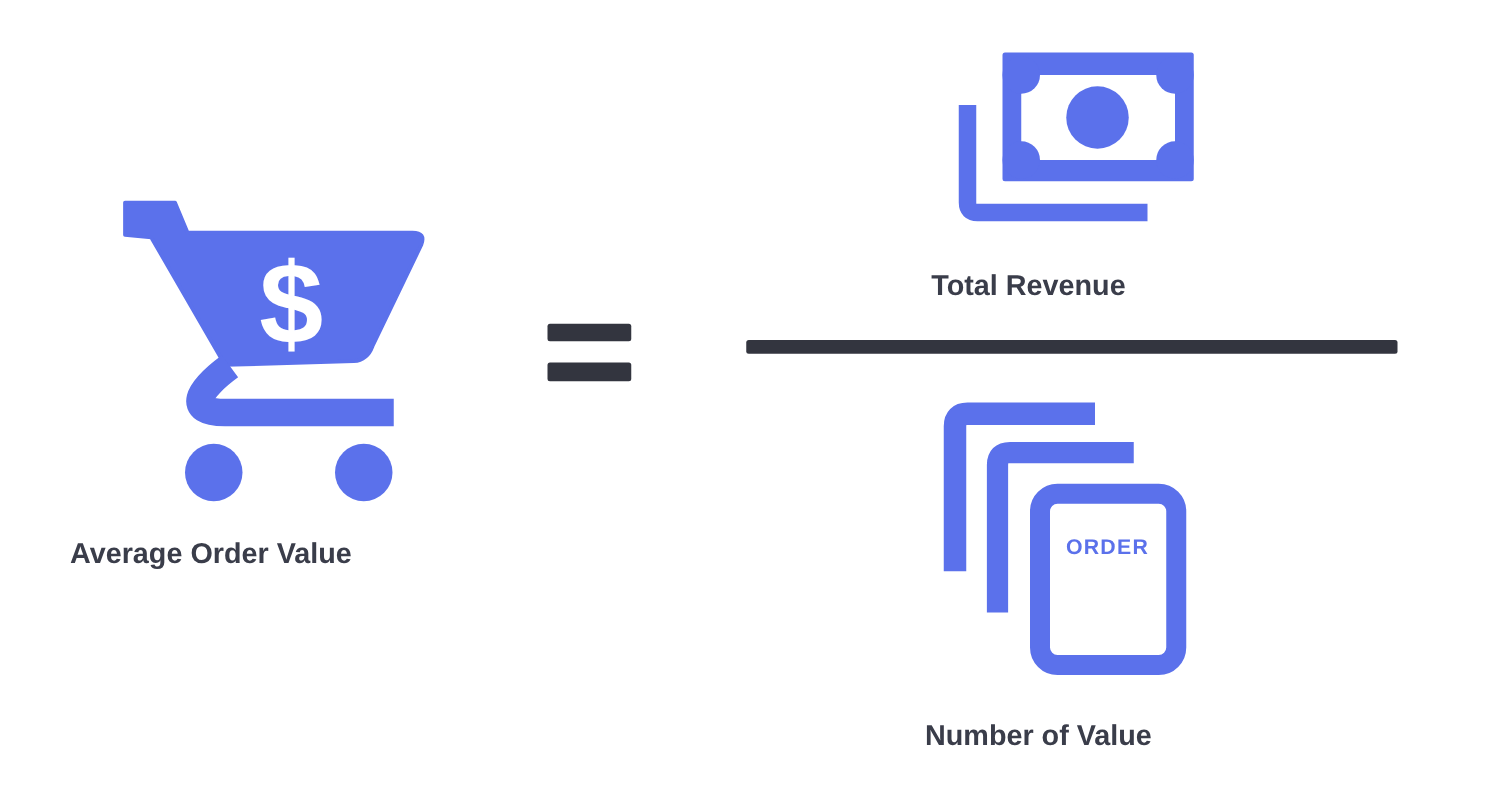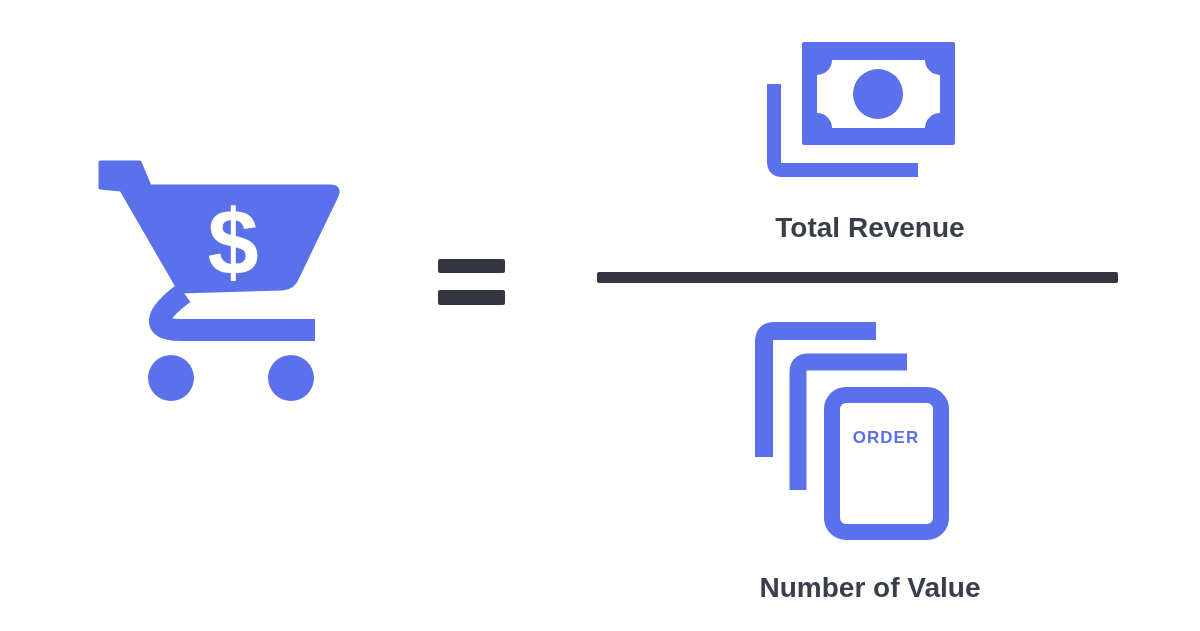--- a/index.html
+++ b/index.html
@@ -12,24 +12,24 @@
   #stage{
     position:relative;
     width:1200px;height:631px;
     background:var(--background);
     overflow:hidden;
     font-family:"Liberation Sans", sans-serif;
   }
   .abs{position:absolute;}
   .label{
     font-weight:700;
-    font-size:28px;
+    font-size:23px;
     line-height:36px;
     color:var(--label-text);
-    text-align:center;
+    text-align:left;
     white-space:nowrap;
   }
   .eq-bar{
     position:absolute;
     left:0;
     width:67px;height:14px;
     background:var(--ink);
     border-radius:2px;
   }
   #divider{
@@ -45,20 +45,21 @@
 
 <div id="stage">
 
   <svg class="abs" style="left:85px;top:150px" width="270" height="255" viewBox="85 150 270 255">
     <path d="M100,162 L140,162 L150,186 L330,186 Q341,186 337,196 L298,277 Q294,288 283,289 L180,292 L121,190 L100,188 Z" fill="var(--accent)" stroke="var(--accent)" stroke-width="3" stroke-linejoin="round"></path>
     <path d="M184,293 C158,312 148,330 180,330 L315,330" fill="none" stroke="var(--accent)" stroke-width="22" stroke-linecap="butt"></path>
     <circle cx="171" cy="378" r="23" fill="var(--accent)"></circle>
     <circle cx="291" cy="378" r="23" fill="var(--accent)"></circle>
     <text x="233" y="274" text-anchor="middle" fill="#FFFFFF" font-family="Liberation Sans, sans-serif" font-size="92" font-weight="700">$</text>
   </svg>
+  <div class="abs label" style="left:56px;top:424px;width:350px">Average Order Value</div>
 
   <div class="abs" style="left:438px;top:259px;width:67px;height:46px">
     <div class="eq-bar" style="top:0"></div>
     <div class="eq-bar" style="top:31px;height:15px"></div>
   </div>
 
   <svg class="abs" style="left:755px;top:30px" width="215" height="160" viewBox="755 30 215 160">
     <path d="M774,84 L774,162 Q774,170 782,170 L918,170" fill="none" stroke="var(--accent)" stroke-width="14" stroke-linecap="butt"></path>
     <rect x="802" y="42" width="153" height="103" rx="2" fill="var(--accent)"></rect>
     <rect x="817" y="60" width="123" height="68" fill="#FFFFFF"></rect>

